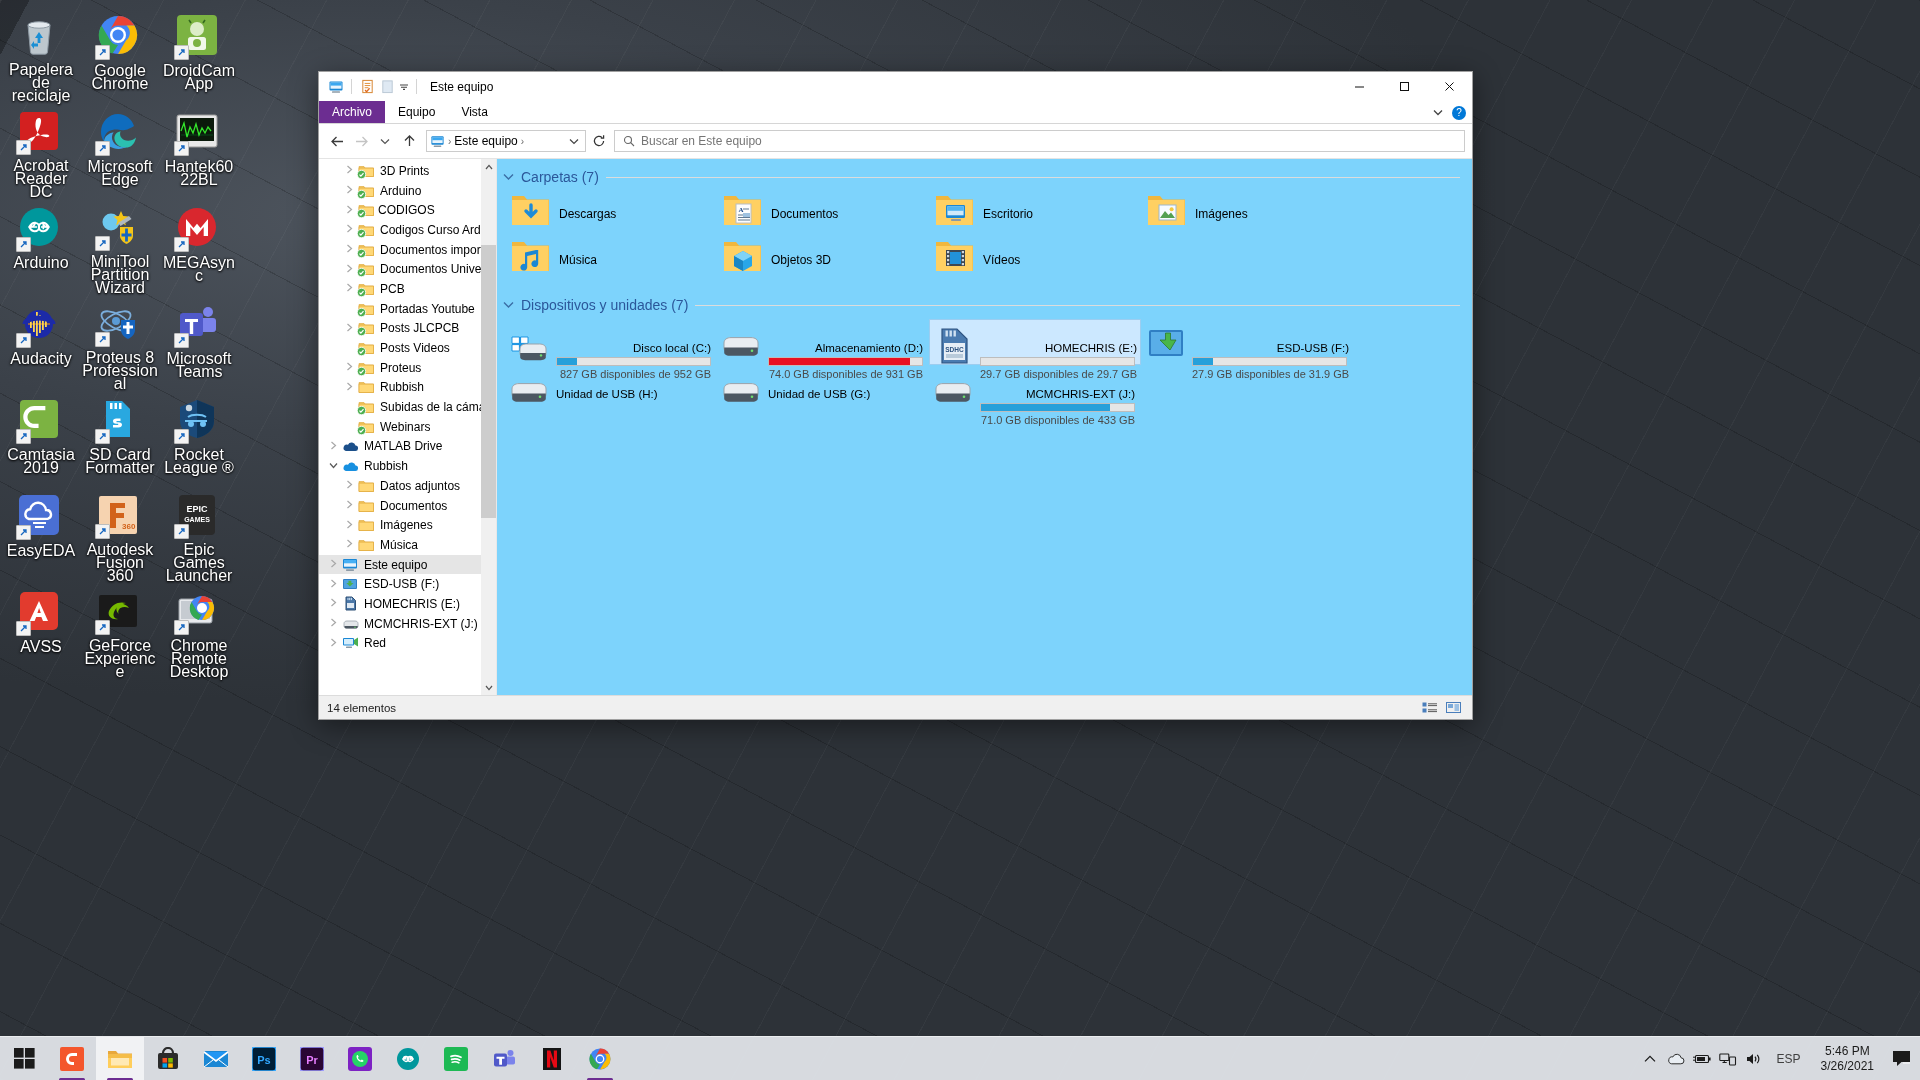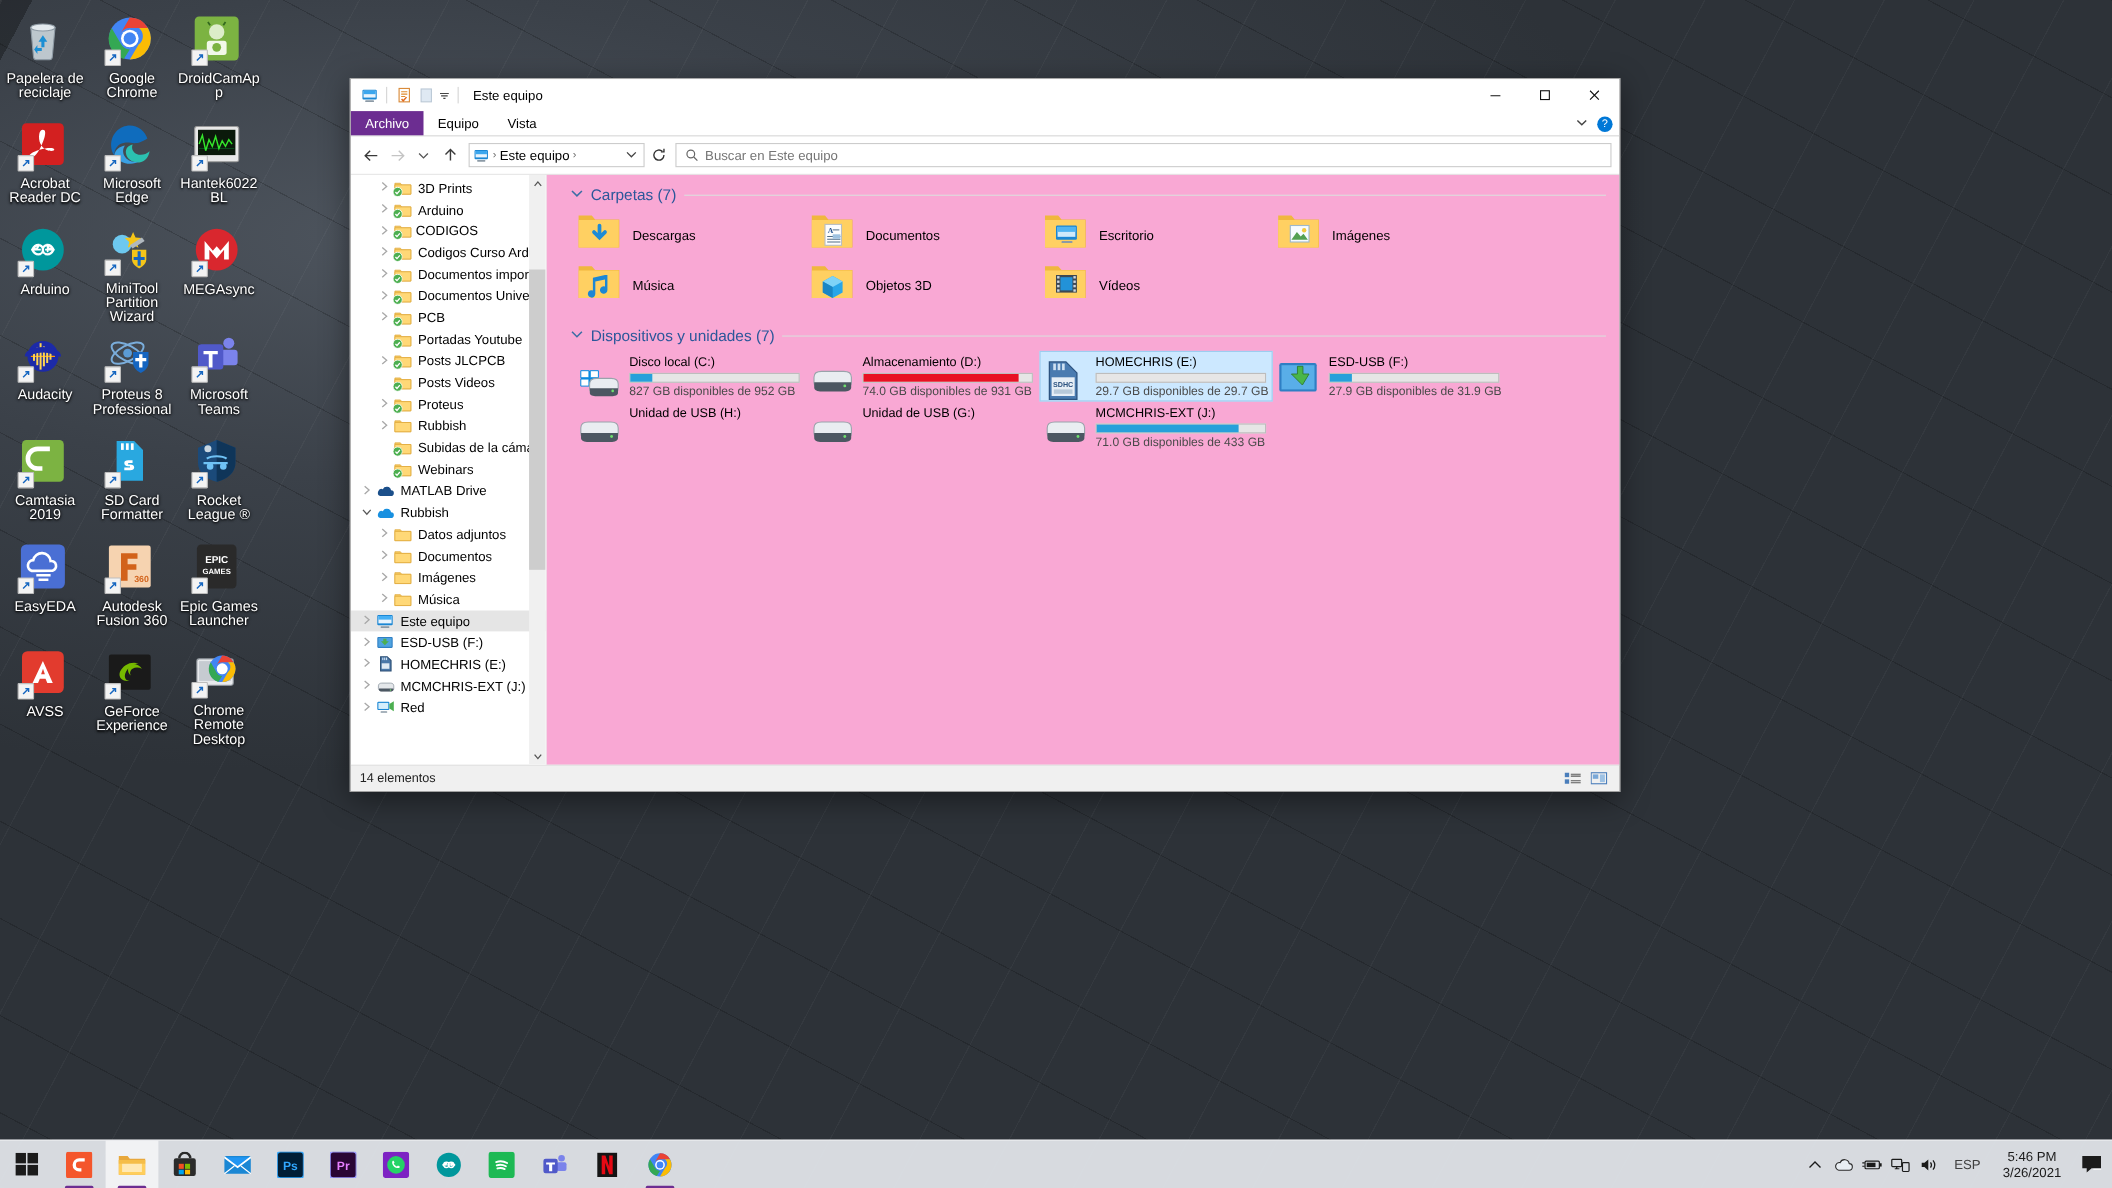--- a/index.html
+++ b/index.html
@@ -50,21 +50,21 @@
   }
   .d-glyph {
     width: 48px; height: 48px;
     position: relative;
     display: flex; align-items: center; justify-content: flex-start;
     font-size: 26px; color: #fff; font-weight: bold;
     border-radius: 3px;
   }
   .d-label {
     margin-top: 5px;
-    font-size: 13px; line-height: 13px;
+    font-size: 16px; line-height: 13px;
     color: #fff; text-align: center;
     text-shadow: 0 1px 2px rgba(0,0,0,.95), 0 0 3px rgba(0,0,0,.9);
     max-width: 76px;
     word-wrap: break-word;
   }
   .shortcut-arrow {
     position: absolute; left: -1px; bottom: -1px;
     width: 15px; height: 15px;
     background: #f3f3f3;
     border: 1px solid #bdbdbd;
@@ -183,23 +183,24 @@
     position:absolute; right:0; top:0; bottom:0;
     width: 15px; background:#f0f0f0;
     display:flex; flex-direction:column; align-items:center;
   }
   .vs-arrow { height:15px; width:15px; display:flex;align-items:center;justify-content:center;font-size:8px;color:#606060; }
   .vs-track { flex:1; width:15px; position:relative; }
   .vs-thumb { position:absolute; left:0; width:15px; background:#cdcdcd; }
 
   
   .content {
-    flex: 1; background:#f9a8d4; overflow:hidden;
-    padding: 10px 0 0 16px;
+    flex: 1; background:#7dd3fc; overflow:hidden;
+    padding: 10px 0 0 0;
     position: relative;
+    text-align: right;
   }
   .group-head {
     display:flex; align-items:center; gap:7px;
     margin: 0 12px 6px 6px;
   }
   .group-head .gchev { font-size:11px; color:#3b6ea5; }
   .group-head .gtitle { font-size:14px; color:#2b579a; white-space:nowrap; }
   .group-head .gline { flex:1; height:1px; background:#dcdcdc; }
 
   .tiles { display:flex; flex-wrap:wrap; margin-left: 8px; }
@@ -213,21 +214,21 @@
   .tile .tname { font-size:12px; color:#000; }
 
   .drive-tile {
     width: 212px; height: 46px;
     display:flex; align-items:flex-start; gap:7px;
     padding: 3px 4px;
   }
   .drive-tile.selected { background:#cce8ff; border:1px solid #9ccdf0; padding:2px 3px; }
   .dicon { width:40px; height:40px; flex:none; position:relative; margin-top:5px; }
   .dinfo { padding-top: 2px; min-width:0; }
-  .dname { font-size:11.5px; color:#000; white-space:nowrap; }
+  .dname { font-size:11.5px; color:#000; white-space:nowrap;margin-top:18px; }
   .dbar {
     width: 155px; height: 9px;
     background:#e6e6e6; border:1px solid #bdbdbd;
     margin: 3px 0 2px 0; position:relative;
   }
   .dbar > i { display:block; height:100%; }
   .dfree { font-size:11px; color:#4a4a4a; white-space:nowrap; }
 
   .statusbar {
     height: 24px; background:#f0f0f0;

